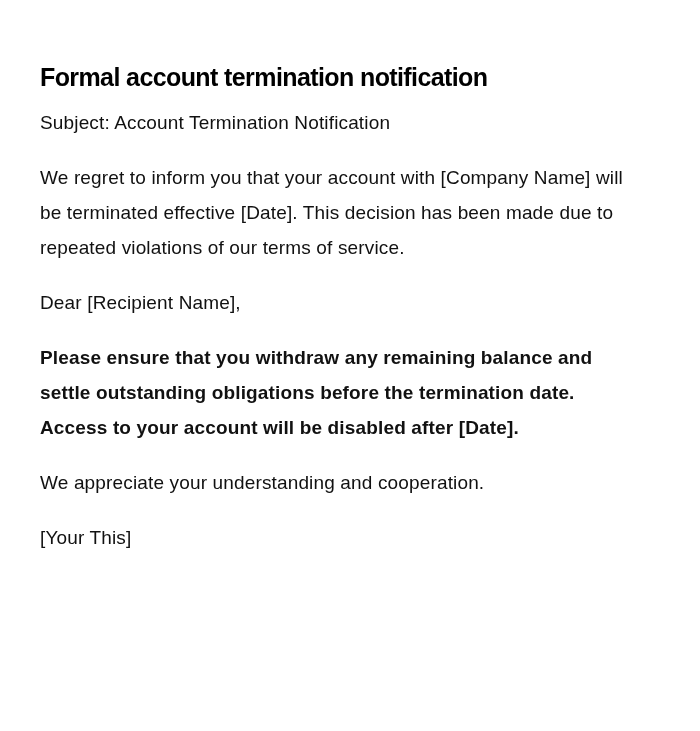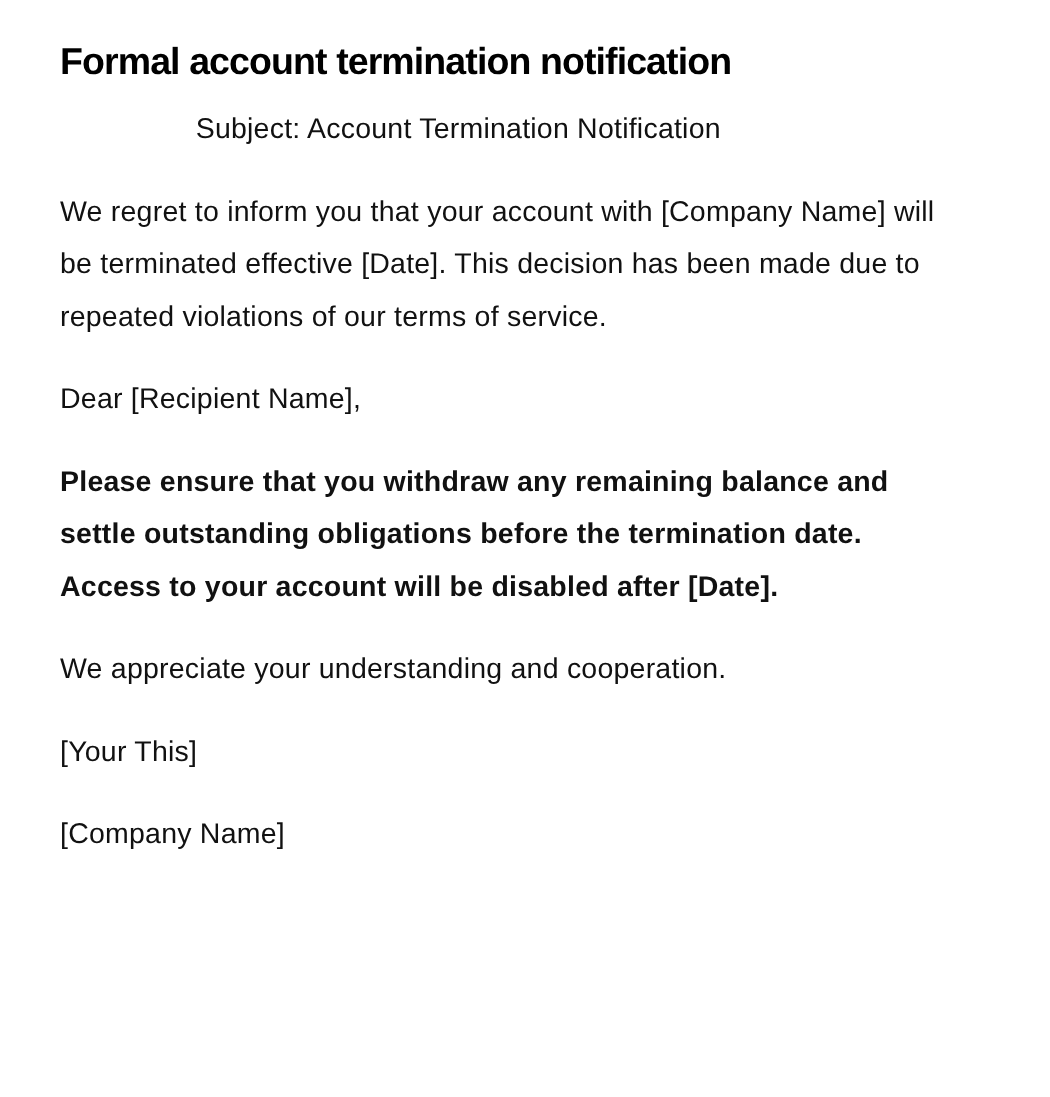--- a/index.html
+++ b/index.html
@@ -12,44 +12,44 @@
       height: 731px;
       overflow: hidden;
       font-family: "Liberation Sans", sans-serif;
       color: #111111;
     }
     .doc {
       position: relative;
       padding: 24px 40px 0 40px;
       box-sizing: border-box;
       width: 611px;
+      margin-top: 36px;
     }
     .title {
       font-size: 25px;
       font-weight: bold;
       letter-spacing: -0.6px;
       margin: 0;
       line-height: 34px;
       color: #000000;
     }
     .para {
       font-size: 19px;
       line-height: 35px;
       margin: 0;
       letter-spacing: 0.15px;
       color: #111111;
     }
-    .subject { margin-top: 11px; text-align: center; }
+    .subject { margin-top: 11px; }
     .gap { margin-top: 20px; }
   </style>
 </head>
 <body>
 
 <div class="doc">
   <h1 class="title">Formal account termination notification</h1>
   <p class="para subject">Subject: Account Termination Notification</p>
   <p class="para gap" style="width:600px;">We regret to inform you that your account with [Company Name] will be terminated effective [Date]. This decision has been made due to repeated violations of our terms of service.</p>
   <p class="para gap">Dear [Recipient Name],</p>
   <p class="para gap" style="width:600px;font-weight:bold;">Please ensure that you withdraw any remaining balance and settle outstanding obligations before the termination date. Access to your account will be disabled after [Date].</p>
   <p class="para gap">We appreciate your understanding and cooperation.</p>
   <p class="para gap">[Your This]</p>
-  <p class="para gap">[Company Name]</p>
 </div>
 
 </body></html>

